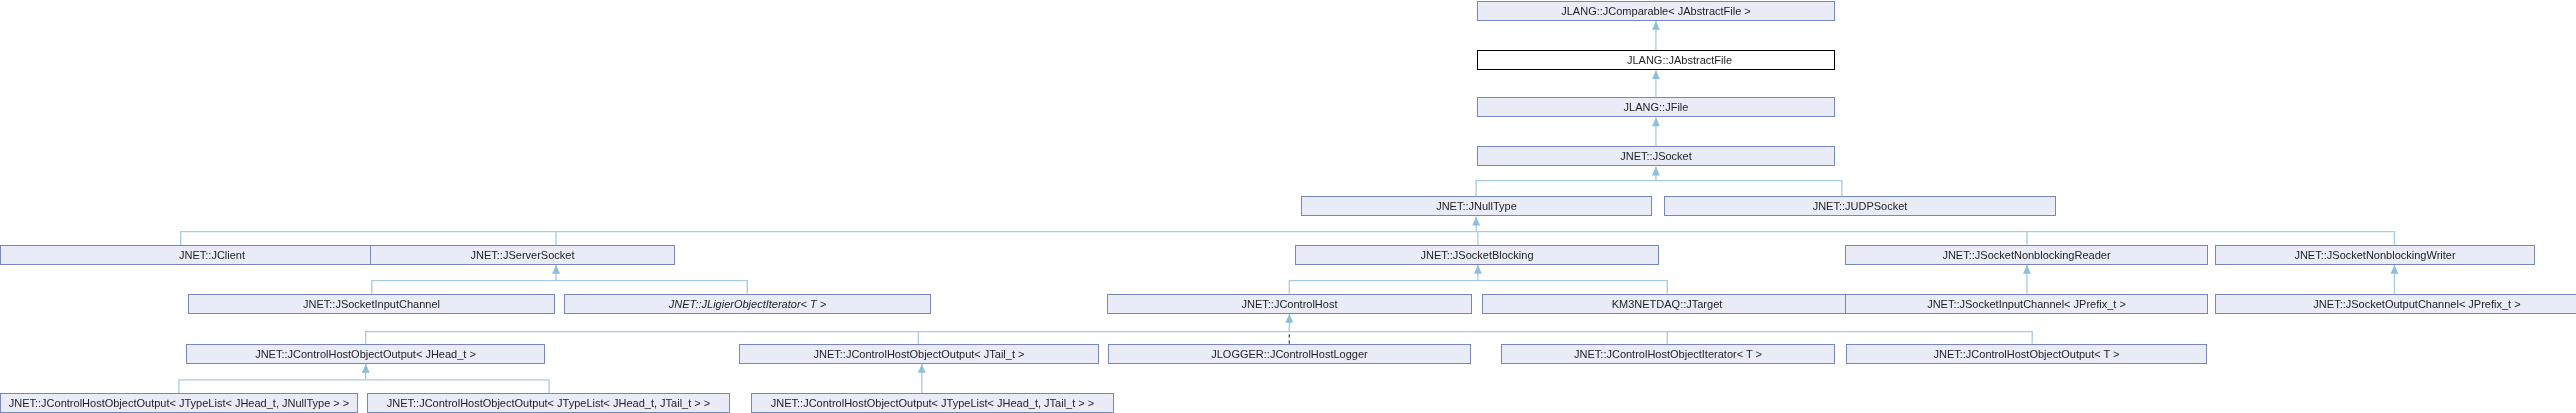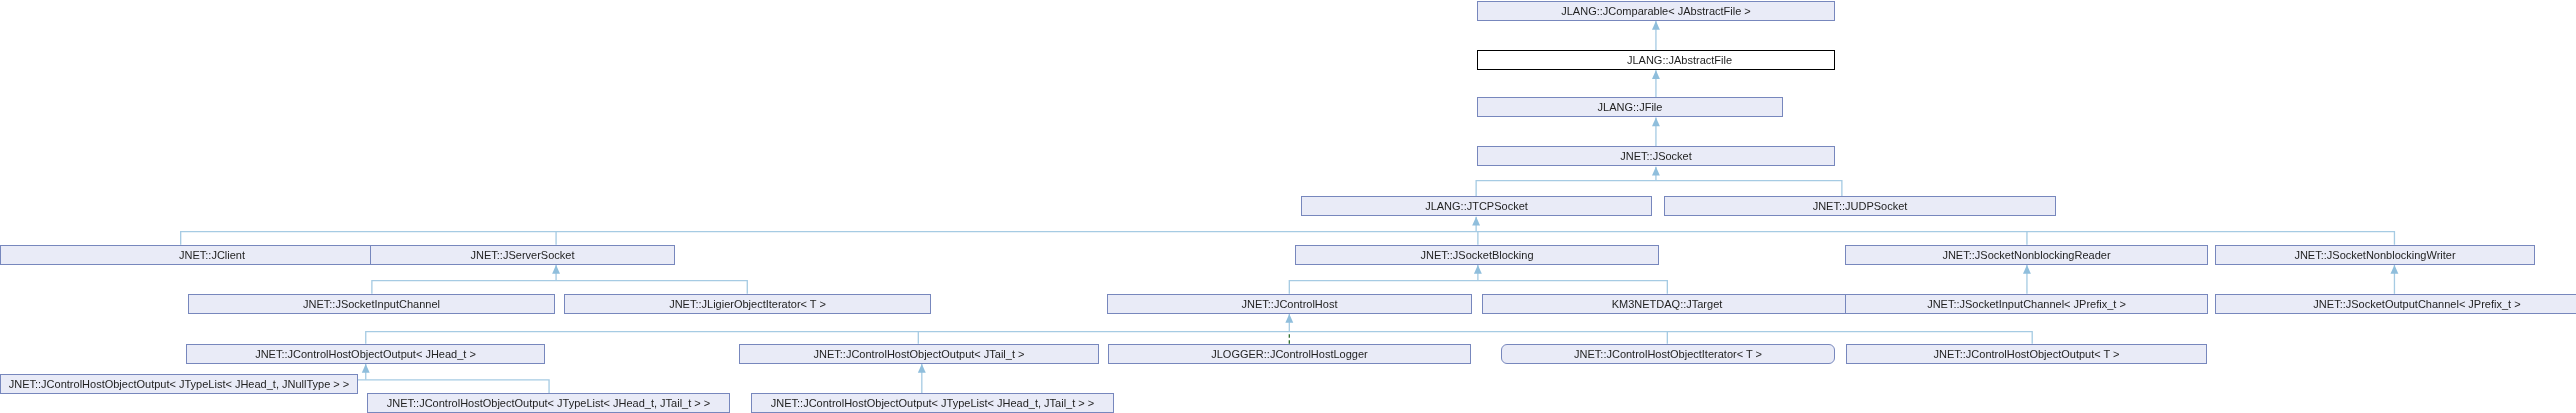--- a/index.html
+++ b/index.html
@@ -86,28 +86,28 @@
       <polyline points="1051,448 1051,415" fill="none" stroke="#a6cbe3" stroke-width="1.5"></polyline>
       <polygon points="1051,415 1046.5,425 1055.5,425" fill="#8fbedc"></polygon>
     </svg>
   <div id="node-layer">
       <div class="node" style="left: 1477px; top: 0.9px; width: 358px;">
         <span>JLANG::JComparable&lt; JAbstractFile &gt;</span>
       </div>
       <div class="node focus" style="left: 1477px; top: 50px; width: 358px;">
         <span>JLANG::JAbstractFile</span>
       </div>
-      <div class="node" style="left: 1477px; top: 97px; width: 306px;">
+      <div class="node" style="left: 1477px; top: 97px; width: 358px;">
         <span>JLANG::JFile</span>
       </div>
       <div class="node" style="left: 1477px; top: 146px; width: 358px;">
         <span>JNET::JSocket</span>
       </div>
       <div class="node" style="left: 1301px; top: 196px; width: 351px;">
-        <span>JLANG::JTCPSocket</span>
+        <span>JNET::JNullType</span>
       </div>
       <div class="node" style="left: 1664px; top: 196px; width: 392px;">
         <span>JNET::JUDPSocket</span>
       </div>
       <div class="node" style="left: 0px; top: 245px; width: 424px;">
         <span>JNET::JClient</span>
       </div>
       <div class="node" style="left: 370px; top: 245px; width: 305px;">
         <span>JNET::JServerSocket</span>
       </div>
@@ -116,21 +116,21 @@
       </div>
       <div class="node" style="left: 1845px; top: 245px; width: 363px;">
         <span>JNET::JSocketNonblockingReader</span>
       </div>
       <div class="node" style="left: 2215px; top: 245px; width: 320px;">
         <span>JNET::JSocketNonblockingWriter</span>
       </div>
       <div class="node" style="left: 188px; top: 294px; width: 367px;">
         <span>JNET::JSocketInputChannel</span>
       </div>
-      <div class="node" style="left: 564px; top: 294px; width: 367px;">
+      <div class="node" style="left: 564px; top: 294px; width: 367px; font-style: italic;">
         <span>JNET::JLigierObjectIterator&lt; T &gt;</span>
       </div>
       <div class="node" style="left: 1107px; top: 294px; width: 365px;">
         <span>JNET::JControlHost</span>
       </div>
       <div class="node" style="left: 1482px; top: 294px; width: 370px;">
         <span>KM3NETDAQ::JTarget</span>
       </div>
       <div class="node" style="left: 1845px; top: 294px; width: 363px;">
         <span>JNET::JSocketInputChannel&lt; JPrefix_t &gt;</span>
@@ -140,27 +140,27 @@
       </div>
       <div class="node" style="left: 186px; top: 344px; width: 359px;">
         <span>JNET::JControlHostObjectOutput&lt; JHead_t &gt;</span>
       </div>
       <div class="node" style="left: 739px; top: 344px; width: 360px;">
         <span>JNET::JControlHostObjectOutput&lt; JTail_t &gt;</span>
       </div>
       <div class="node" style="left: 1108px; top: 344px; width: 363px;">
         <span>JLOGGER::JControlHostLogger</span>
       </div>
-      <div class="node" style="left: 1501px; top: 344px; width: 334px; border-radius: 6px;">
+      <div class="node" style="left: 1501px; top: 344px; width: 334px;">
         <span>JNET::JControlHostObjectIterator&lt; T &gt;</span>
       </div>
       <div class="node" style="left: 1846px; top: 344px; width: 361px;">
         <span>JNET::JControlHostObjectOutput&lt; T &gt;</span>
       </div>
-      <div class="node" style="left: 0px; top: 374px; width: 358px;">
+      <div class="node" style="left: 0px; top: 393px; width: 358px;">
         <span>JNET::JControlHostObjectOutput&lt; JTypeList&lt; JHead_t, JNullType &gt; &gt;</span>
       </div>
       <div class="node" style="left: 367px; top: 393px; width: 363px;">
         <span>JNET::JControlHostObjectOutput&lt; JTypeList&lt; JHead_t, JTail_t &gt; &gt;</span>
       </div>
       <div class="node" style="left: 751px; top: 393px; width: 363px;">
         <span>JNET::JControlHostObjectOutput&lt; JTypeList&lt; JHead_t, JTail_t &gt; &gt;</span>
       </div>
     </div>
 </div>

